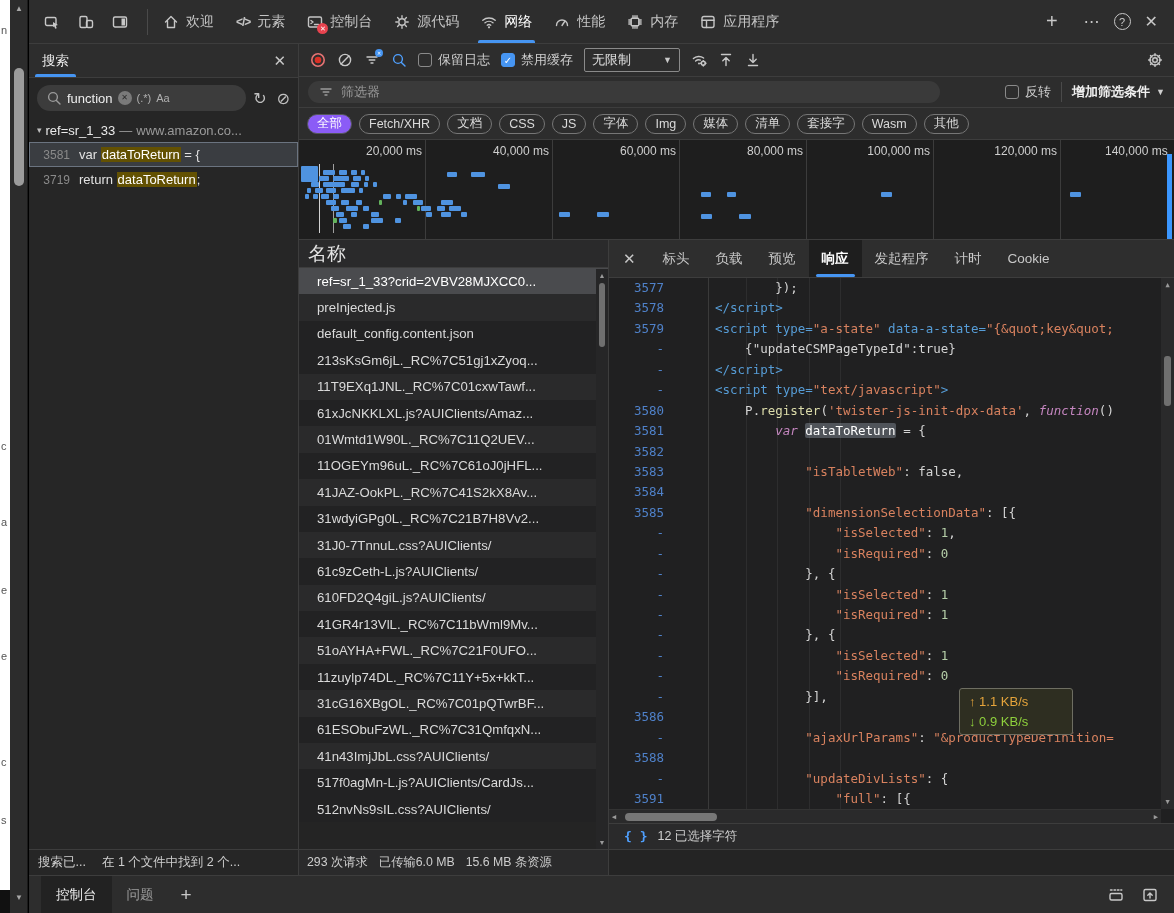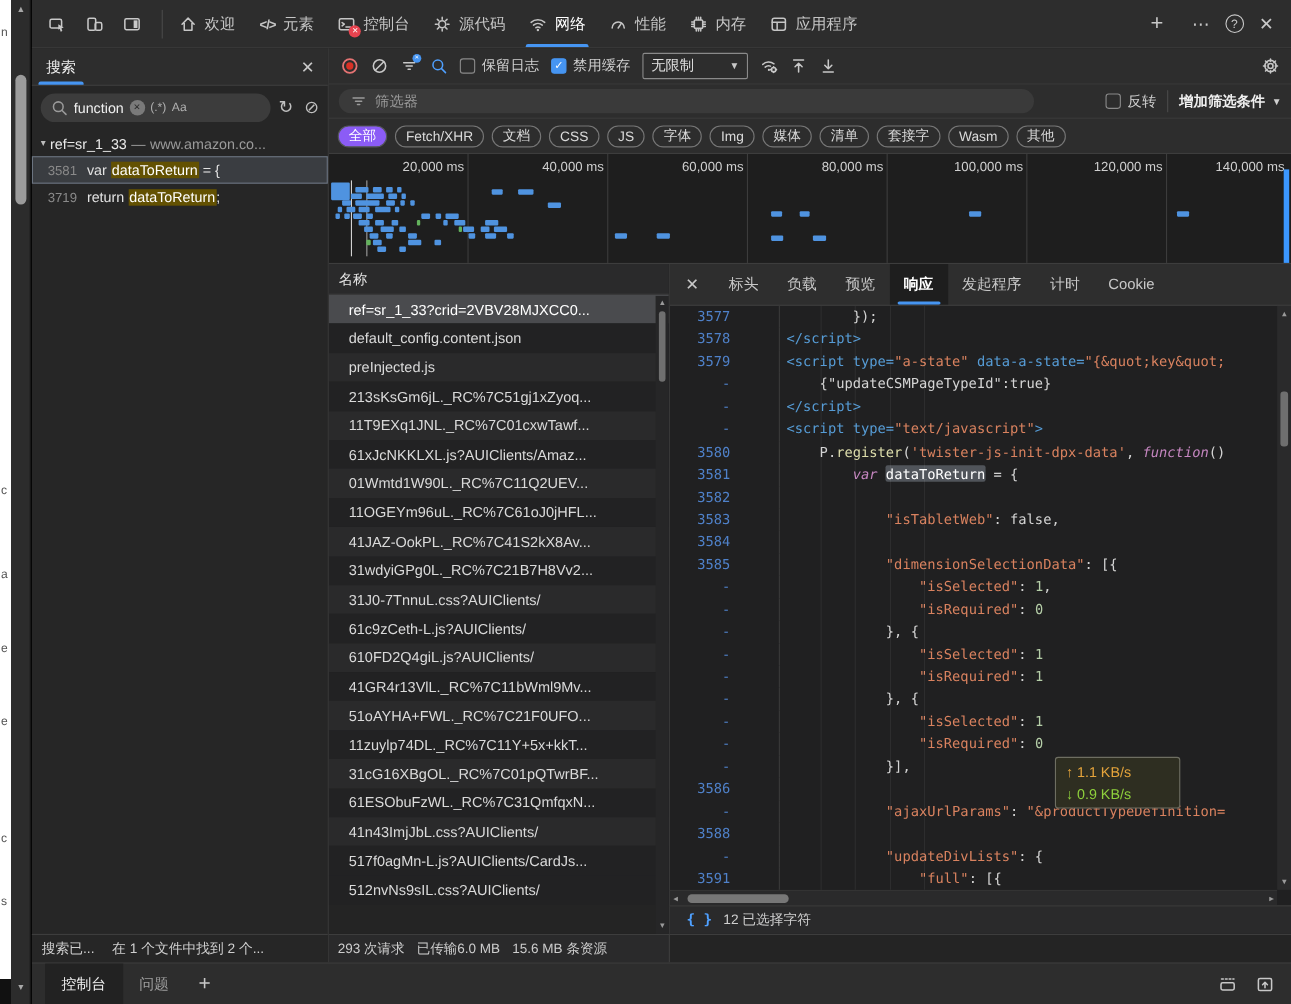--- a/index.html
+++ b/index.html
@@ -96,21 +96,21 @@
   .tl-label{position:absolute; top:4px; text-align:right; color:#cfcfcf; font-size:12px; white-space:nowrap;}
   .tl-div{position:absolute; top:0; bottom:0; width:1px; background:#3c3c3c;}
   .tl-bar{position:absolute; border-radius:1px;}
   .tl-ev{position:absolute; top:24px; bottom:6px; width:1px;}
   .tl-handle{position:absolute; top:14px; bottom:0; width:5px; background:#3b97ff;}
 
   .content-row{flex:1; display:flex; min-height:0;}
 
   
   .reqlist{width:310px; flex:none; border-right:1px solid var(--bd); display:flex; flex-direction:column; position:relative; background:var(--bg2);}
-  .rl-header{height:28px; flex:none; background:#2a2a2b; border-bottom:1px solid var(--bd); display:flex; align-items:center; padding-left:9px; color:#e3e3e3; font-size:13px;}
+  .rl-header{height:28px; flex:none; background:#2a2a2b; border-bottom:1px solid var(--bd); display:flex; align-items:center; padding-left:9px; color:#e3e3e3; font-size:19px;}
   .rl-rows{flex:1; overflow:hidden;}
   .rrow{height:26.4px; display:flex; align-items:center; padding-left:18px; padding-right:14px; font-size:13.2px; color:#dadada; white-space:nowrap; overflow:hidden;}
   .rrow.odd{background:#2a2a2b;} .rrow.even{background:#222223;}
   .rrow.sel{background:#4a4b4e; color:#fff;}
   .rl-scroll{position:absolute; right:0; top:29px; bottom:0; width:12px; background:#262627;}
   .rl-scroll .sa{position:absolute; left:0; width:12px; text-align:center; color:#9a9a9a; font-size:7px;}
   .rl-thumb{position:absolute; left:3px; top:14px; width:6px; height:64px; background:#6f6f6f; border-radius:3px;}
 
   
   .resp{flex:1; display:flex; flex-direction:column; min-width:0; position:relative; background:#202021;}
@@ -505,22 +505,22 @@
             <div class="tl-bar" style="left: 118px; top: 66px; width: 3px; height: 5px; background: rgb(99, 179, 92);"></div>
             <div class="tl-bar" style="left: 34px; top: 78px; width: 4px; height: 5px; background: rgb(99, 179, 92);"></div>
             <div class="tl-handle" style="right: 2px;"></div>
           </div>
 
         <div class="content-row">
           <div class="reqlist">
             <div class="rl-header">名称</div>
             <div class="rl-rows" id="reqrows">
                 <div class="rrow odd sel">ref=sr_1_33?crid=2VBV28MJXCC0...</div>
+                <div class="rrow odd">preInjected.js</div>
                 <div class="rrow even">default_config.content.json</div>
-                <div class="rrow odd">preInjected.js</div>
                 <div class="rrow even">213sKsGm6jL._RC%7C51gj1xZyoq...</div>
                 <div class="rrow odd">11T9EXq1JNL._RC%7C01cxwTawf...</div>
                 <div class="rrow even">61xJcNKKLXL.js?AUIClients/Amaz...</div>
                 <div class="rrow odd">01Wmtd1W90L._RC%7C11Q2UEV...</div>
                 <div class="rrow even">11OGEYm96uL._RC%7C61oJ0jHFL...</div>
                 <div class="rrow odd">41JAZ-OokPL._RC%7C41S2kX8Av...</div>
                 <div class="rrow even">31wdyiGPg0L._RC%7C21B7H8Vv2...</div>
                 <div class="rrow odd">31J0-7TnnuL.css?AUIClients/</div>
                 <div class="rrow even">61c9zCeth-L.js?AUIClients/</div>
                 <div class="rrow odd">610FD2Q4giL.js?AUIClients/</div>

